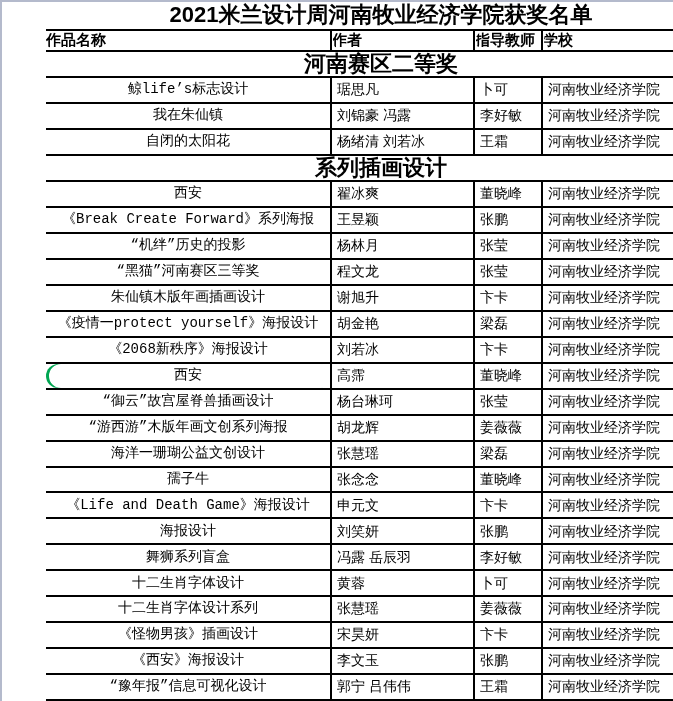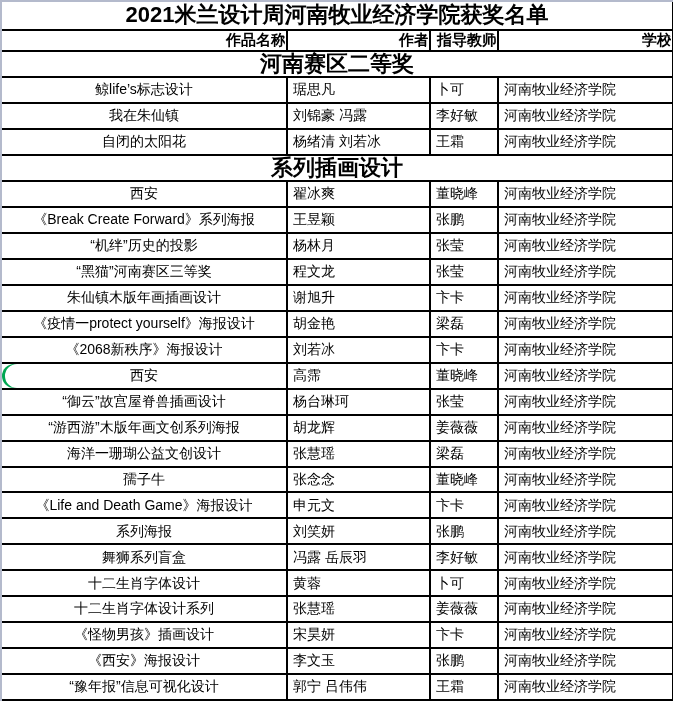--- a/index.html
+++ b/index.html
@@ -38,46 +38,46 @@
     border-top: none;
     font-weight: bold;
     font-size: 22px;
     text-align: center;
   }
   tr.title-row { height: 28px; }
   tr.header-row { height: 21px; }
   tr.header-row td {
     font-weight: bold;
     font-size: 15px;
-    text-align: right;
+    text-align: left;
     border-radius: 9px;
   }
   tr.section-row { height: 23px; }
   tr.section-row td {
     font-weight: bold;
     font-size: 22px;
     text-align: center;
   }
   tr.data-row td { font-size: 14px; }
   tr.data-row td.c-work {
     text-align: center;
-    font-family: Liberation Sans, sans-serif;
+    font-family: Liberation Mono, monospace;
     border-radius: 12px;
   }
   tr.data-row td.c-author,
   tr.data-row td.c-advisor,
   tr.data-row td.c-school {
     text-align: left;
     padding-left: 5px;
   }
 </style>
 </head>
 <body>
 
-<div class="frame" style="border-color: rgb(180, 186, 204);">
+<div class="frame" style="border-color: rgb(180, 186, 204); padding-left: 44px;">
   <table class="awards">
     <colgroup>
       <col style="width:285px">
       <col style="width:143px">
       <col style="width:68px">
       <col style="width:175px">
     </colgroup>
     <tbody id="tbody">
       <tr class="title-row">
         <td colspan="4">2021米兰设计周河南牧业经济学院获奖名单</td>
@@ -184,21 +184,21 @@
           <td class="c-advisor">董晓峰</td>
           <td class="c-school">河南牧业经济学院</td>
         </tr>
         <tr class="data-row">
           <td class="c-work">《Life and Death Game》海报设计</td>
           <td class="c-author">申元文</td>
           <td class="c-advisor">卞卡</td>
           <td class="c-school">河南牧业经济学院</td>
         </tr>
         <tr class="data-row">
-          <td class="c-work">系列海报</td>
+          <td class="c-work">海报设计</td>
           <td class="c-author">刘笑妍</td>
           <td class="c-advisor">张鹏</td>
           <td class="c-school">河南牧业经济学院</td>
         </tr>
         <tr class="data-row">
           <td class="c-work">舞狮系列盲盒</td>
           <td class="c-author">冯露 岳辰羽</td>
           <td class="c-advisor">李好敏</td>
           <td class="c-school">河南牧业经济学院</td>
         </tr>

